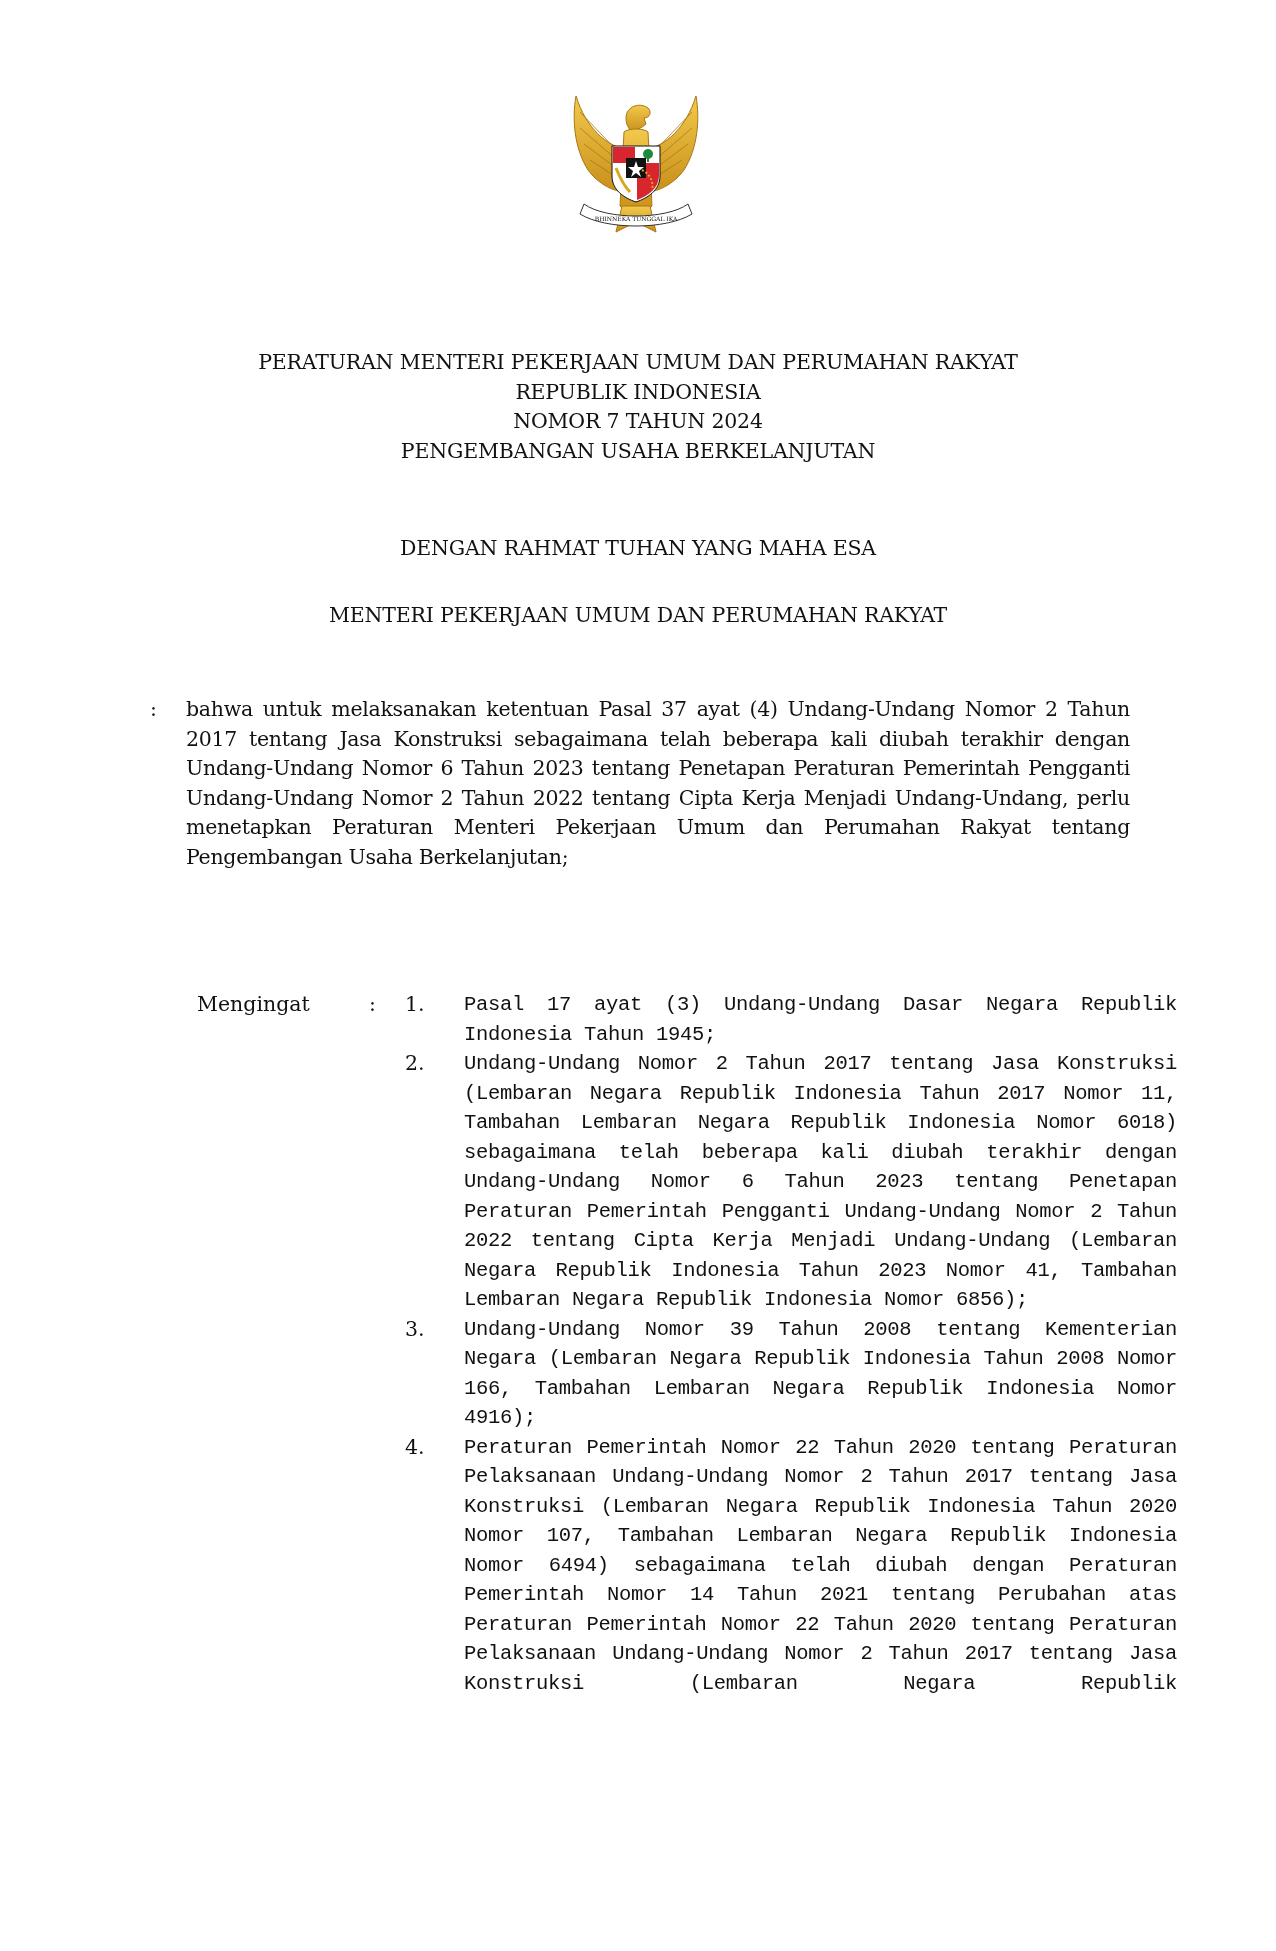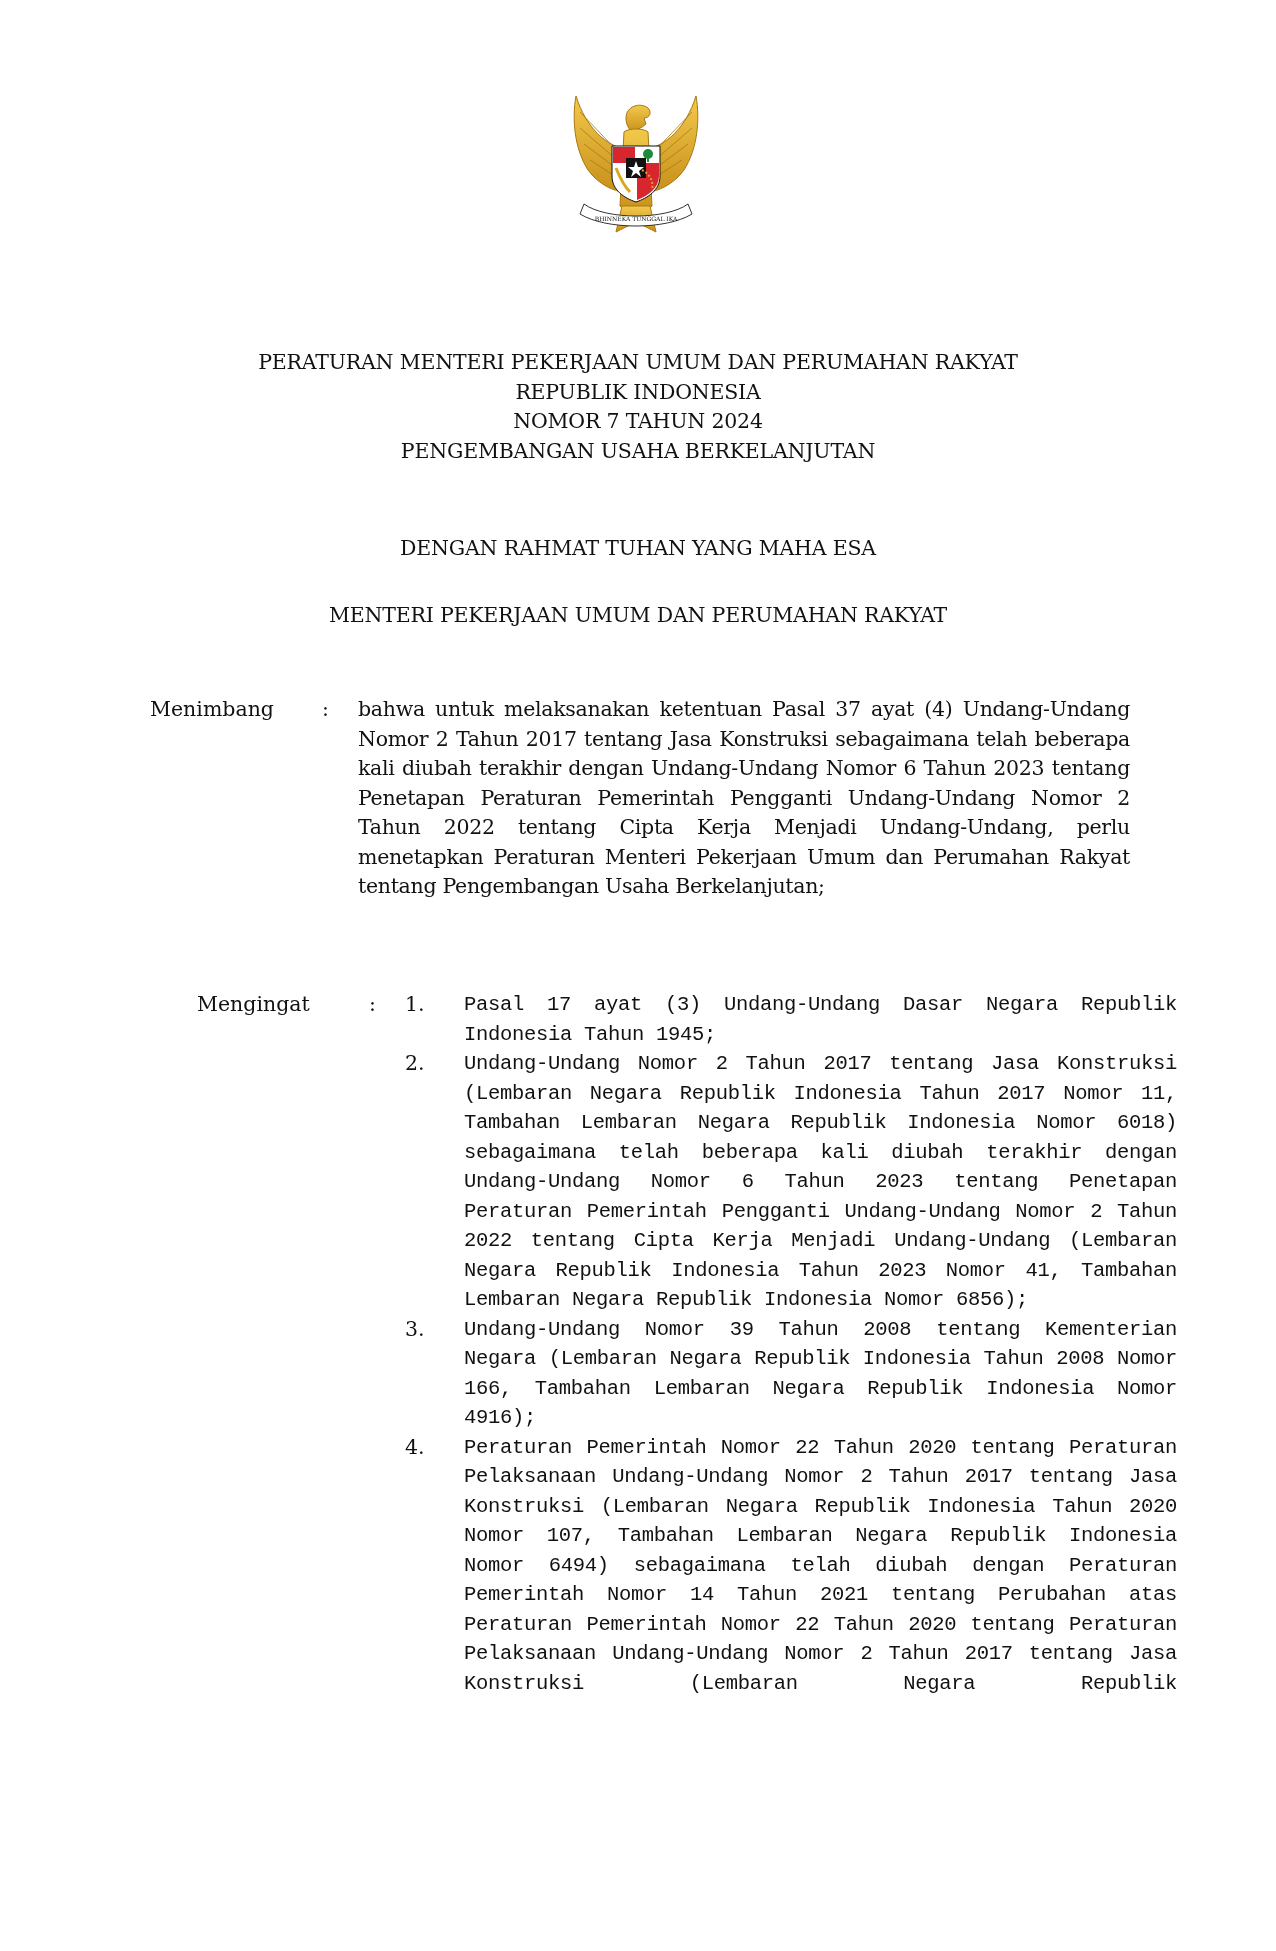--- a/index.html
+++ b/index.html
@@ -78,21 +78,20 @@
 <div class="center-block" style="top:534px;">
   <div>DENGAN RAHMAT TUHAN YANG MAHA ESA</div>
 </div>
 
 <div class="center-block" style="top:577px;margin-top:24px;">
   <div>MENTERI PEKERJAAN UMUM DAN PERUMAHAN RAKYAT</div>
 </div>
 
 <div class="section" style="top:695px;">
   <div class="row">
-    <div class="label">Menimbang</div>
     <div class="colon">:</div>
     <div class="body-text">bahwa untuk melaksanakan ketentuan Pasal 37 ayat (4) Undang-Undang Nomor 2 Tahun 2017 tentang Jasa Konstruksi sebagaimana telah beberapa kali diubah terakhir dengan Undang-Undang Nomor 6 Tahun 2023 tentang Penetapan Peraturan Pemerintah Pengganti Undang-Undang Nomor 2 Tahun 2022 tentang Cipta Kerja Menjadi Undang-Undang, perlu menetapkan Peraturan Menteri Pekerjaan Umum dan Perumahan Rakyat tentang Pengembangan Usaha Berkelanjutan;</div>
   </div>
 </div>
 
 <div class="section" style="top:990px;margin-left:47px;">
   <div class="row">
     <div class="label">Mengingat</div>
     <div class="colon">:</div>
     <div style="flex:1;">

